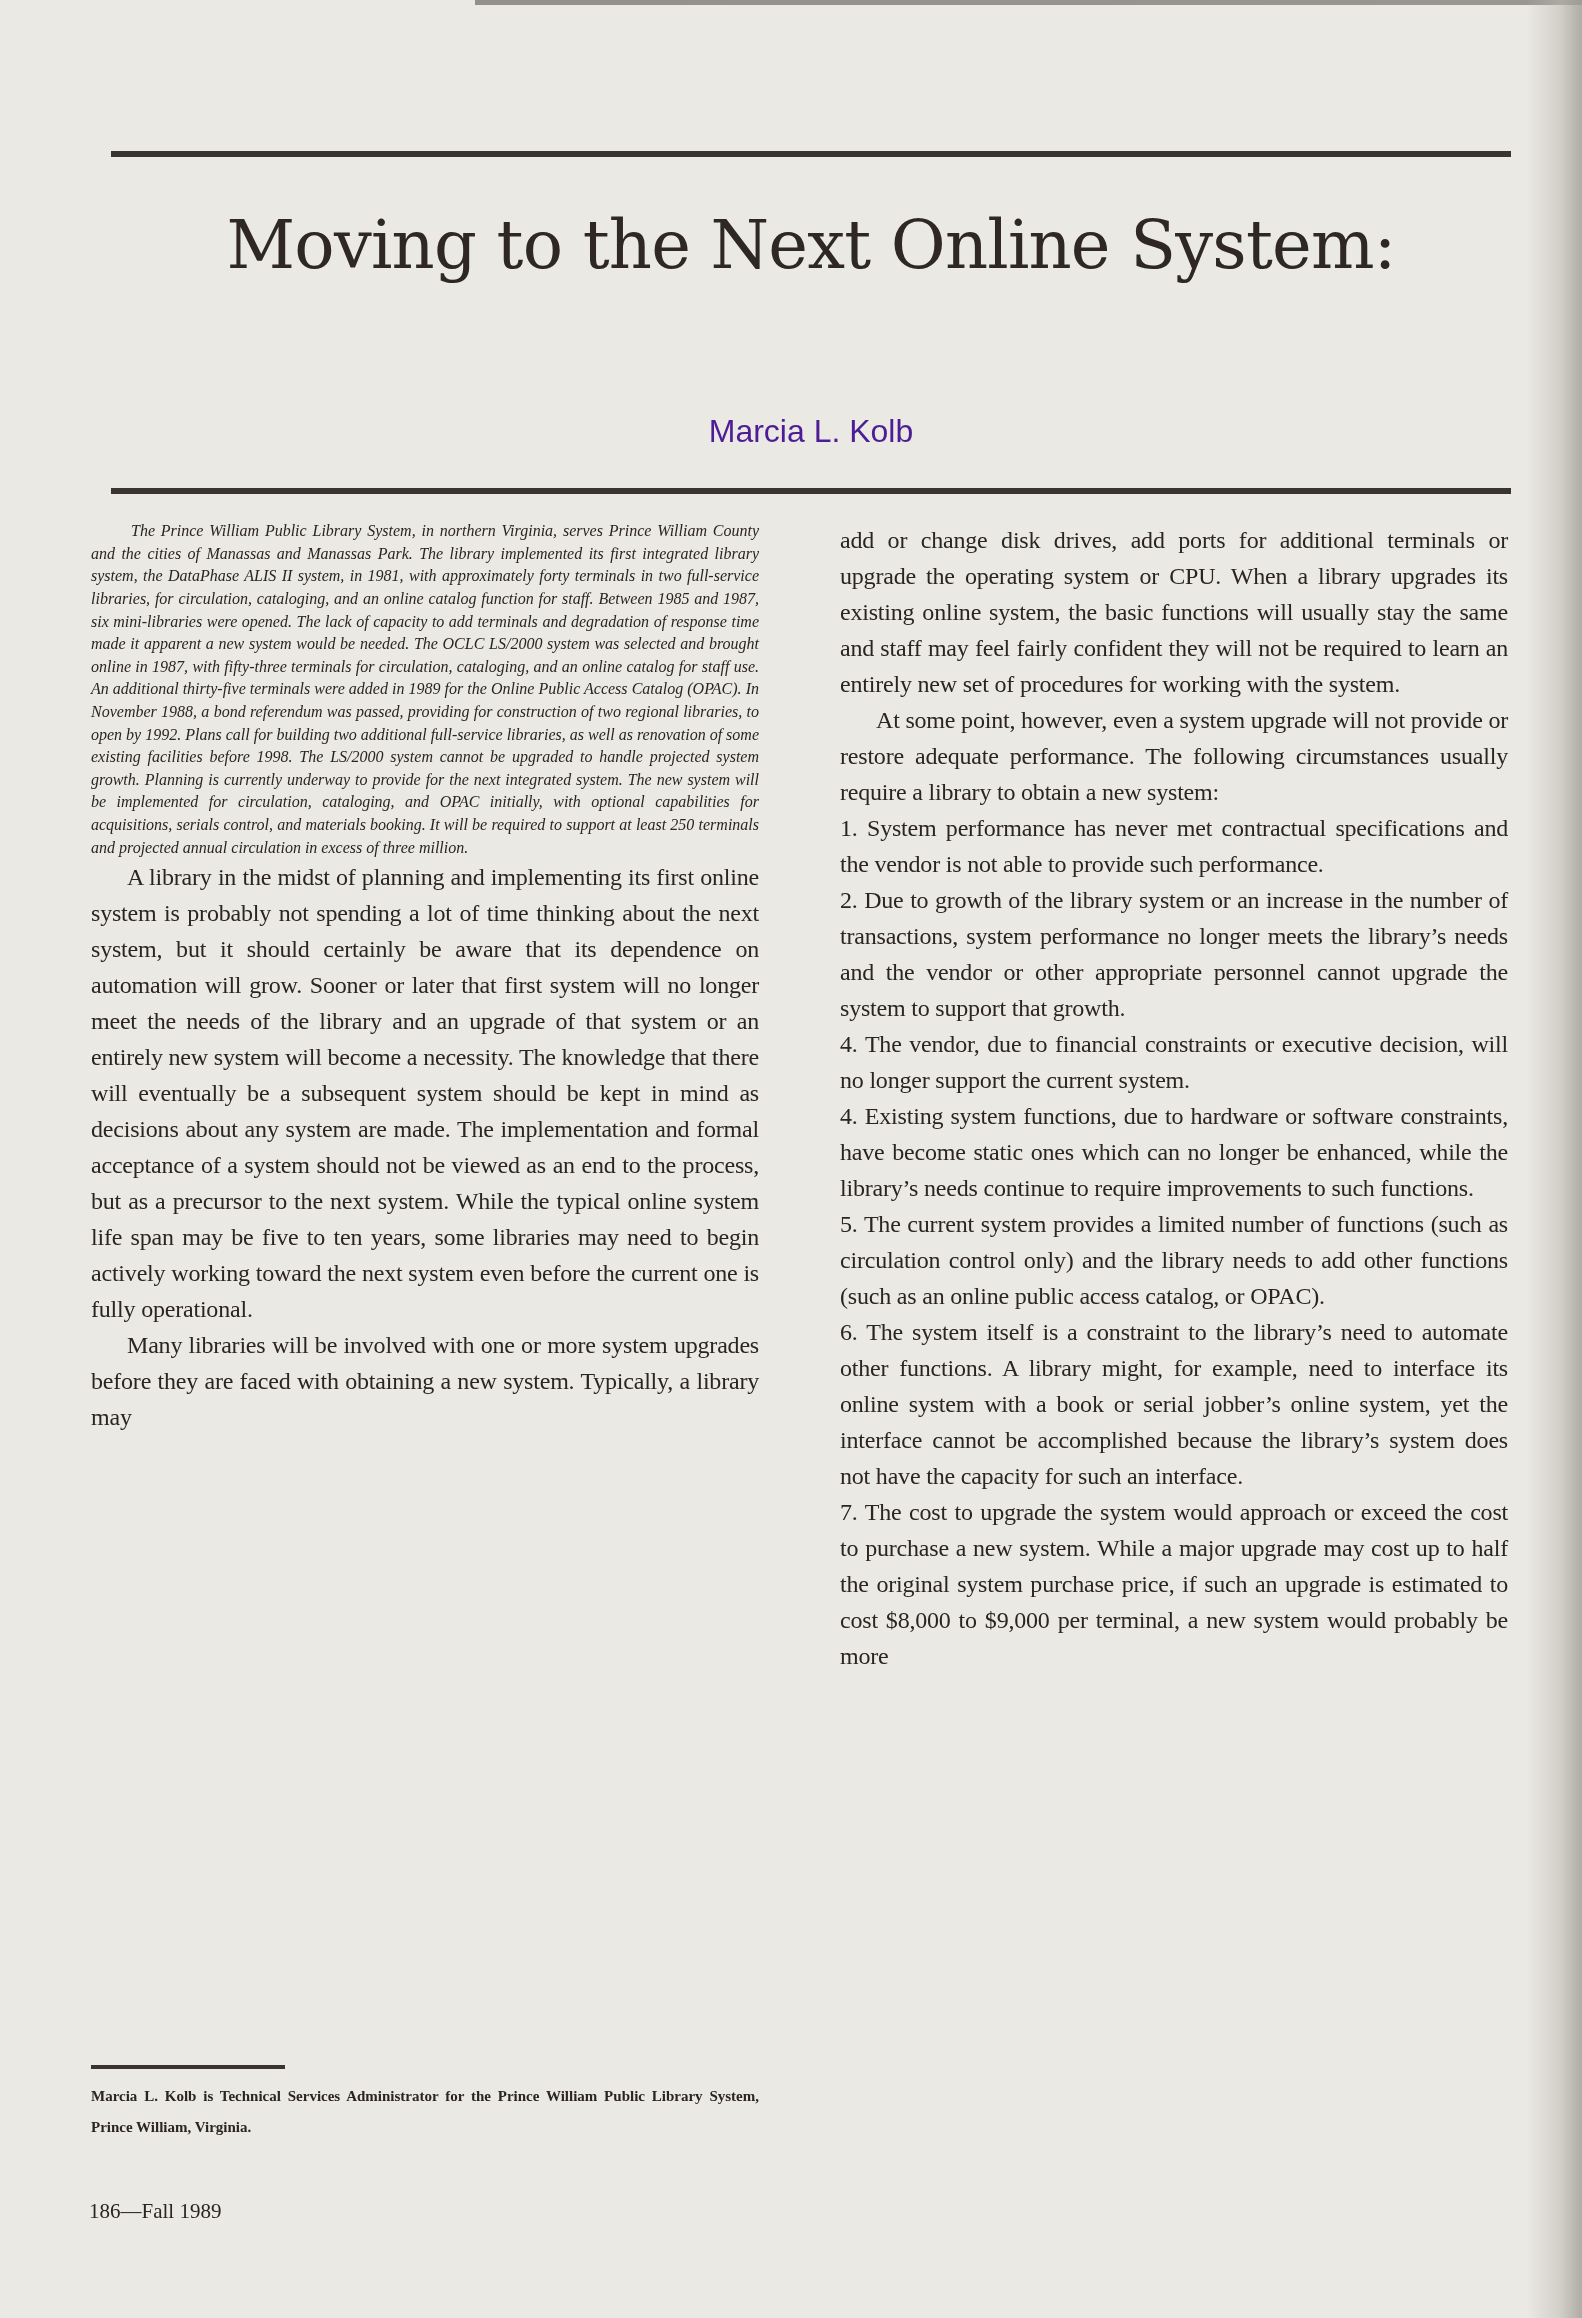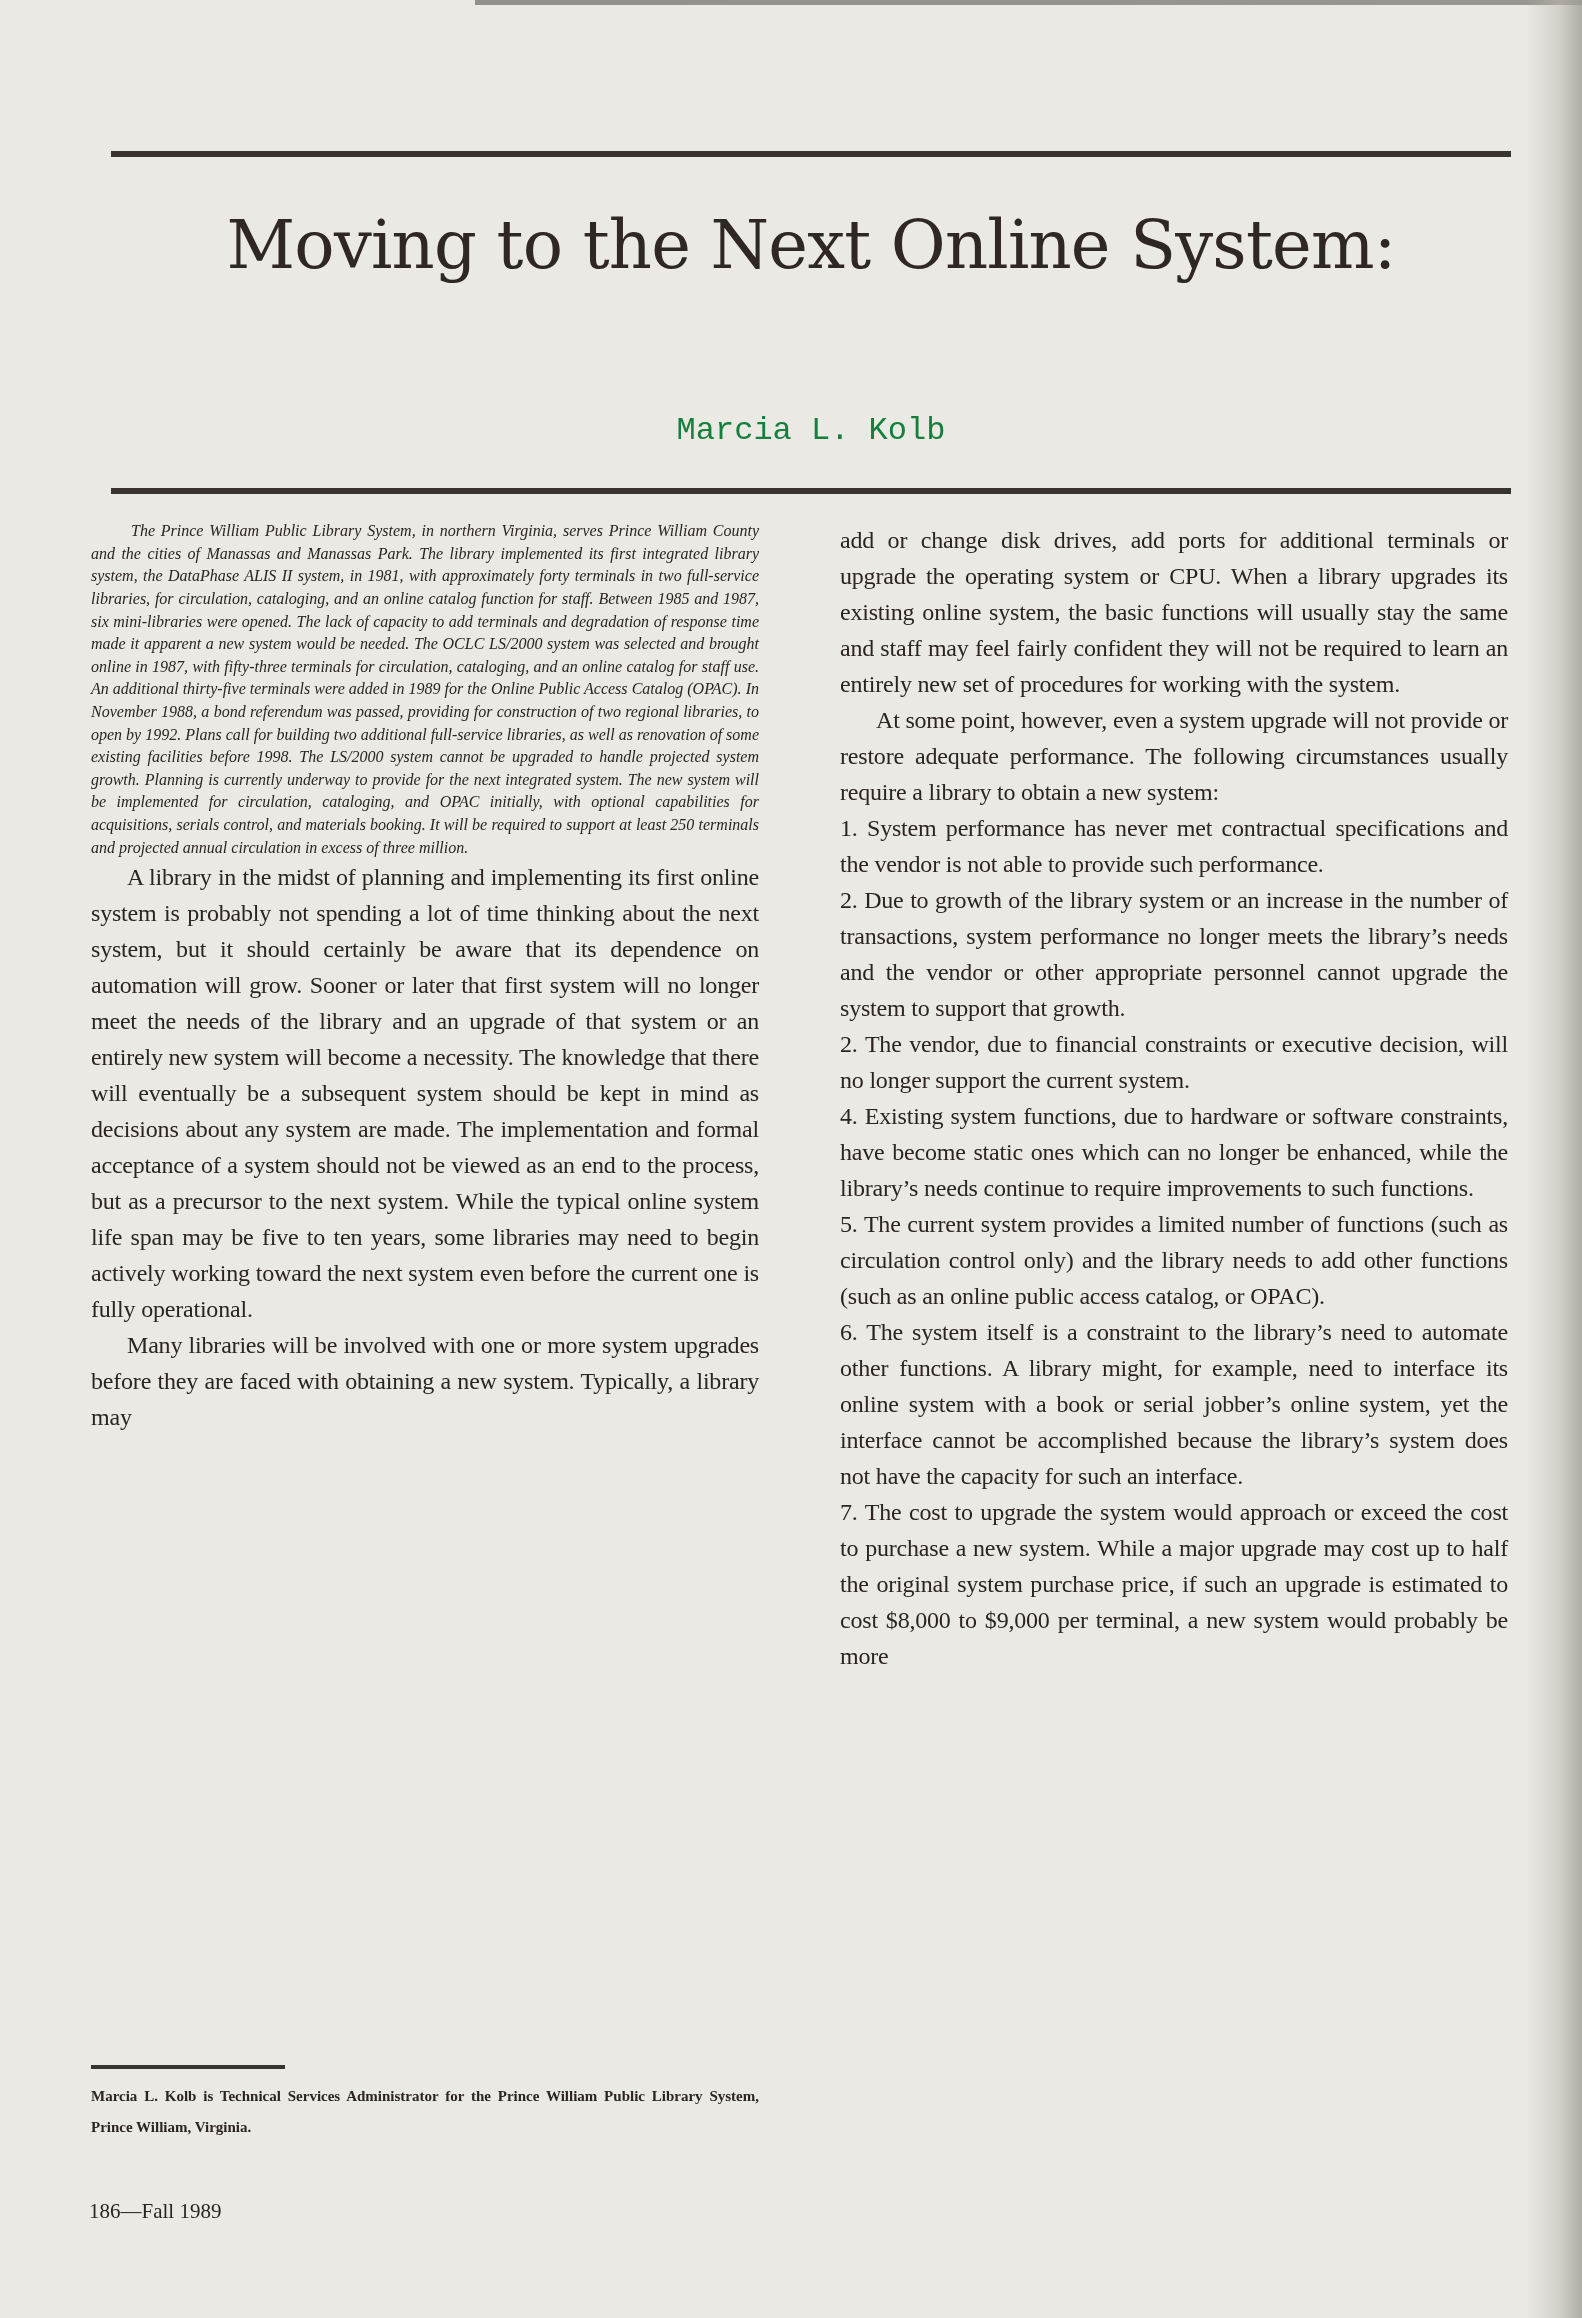--- a/index.html
+++ b/index.html
@@ -24,21 +24,21 @@
   .rule.bottom { top: 488px; }
   .title {
     position: absolute; left: 111px; width: 1400px; top: 199px;
     text-align: center; font-size: 67px; line-height: 93px;
     font-family: "DejaVu Serif", "Liberation Serif", serif;
     font-weight: normal; letter-spacing: -0.8px; margin: 0; color: #2e2724;
   }
   .author {
     position: absolute; left: 111px; width: 1400px; top: 411px;
     text-align: center; font-size: 32px; line-height: 40px;
-    font-family: Liberation Mono, monospace; color: #15803d;
+    font-family: Liberation Sans, sans-serif; color: #4c1d95;
   }
   .col { position: absolute; }
   .col.left { left: 91px; top: 514px; width: 668px; }
   .col.right { left: 840px; top: 522px; width: 668px; }
   .abstract {
     font-style: italic; font-size: 16px; line-height: 22.6px;
     text-align: justify; margin: 0 0 0 0; padding-top: 6.3px;
     font-family: "Liberation Serif", serif;
   }
   .abstract p { margin: 0; text-indent: 40px; }
@@ -92,20 +92,20 @@
 <div class="footnote-rule"></div>
 <p class="footnote">Marcia L. Kolb is Technical Services Administrator for the Prince William Public Library System, Prince William, Virginia.</p>
 <div class="folio">186—Fall 1989</div>
 
 <div class="col right">
   <div class="body-text">
     <p>add or change disk drives, add ports for additional terminals or upgrade the operating system or CPU. When a library upgrades its existing online system, the basic functions will usually stay the same and staff may feel fairly confident they will not be required to learn an entirely new set of procedures for working with the system.</p>
     <p class="indent">At some point, however, even a system upgrade will not provide or restore adequate performance. The following circumstances usually require a library to obtain a new system:</p>
     <p class="list-item">1. System performance has never met contractual specifications and the vendor is not able to provide such performance.</p>
     <p class="list-item">2. Due to growth of the library system or an increase in the number of transactions, system performance no longer meets the library’s needs and the vendor or other appropriate personnel cannot upgrade the system to support that growth.</p>
-    <p class="list-item">2. The vendor, due to financial constraints or executive decision, will no longer support the current system.</p>
+    <p class="list-item">4. The vendor, due to financial constraints or executive decision, will no longer support the current system.</p>
     <p class="list-item">4. Existing system functions, due to hardware or software constraints, have become static ones which can no longer be enhanced, while the library’s needs continue to require improvements to such functions.</p>
     <p class="list-item">5. The current system provides a limited number of functions (such as circulation control only) and the library needs to add other functions (such as an online public access catalog, or OPAC).</p>
     <p class="list-item">6. The system itself is a constraint to the library’s need to automate other functions. A library might, for example, need to interface its online system with a book or serial jobber’s online system, yet the interface cannot be accomplished because the library’s system does not have the capacity for such an interface.</p>
     <p class="list-item">7. The cost to upgrade the system would approach or exceed the cost to purchase a new system. While a major upgrade may cost up to half the original system purchase price, if such an upgrade is estimated to cost $8,000 to $9,000 per terminal, a new system would probably be more</p>
   </div>
 </div>
 
 
 </body></html>

